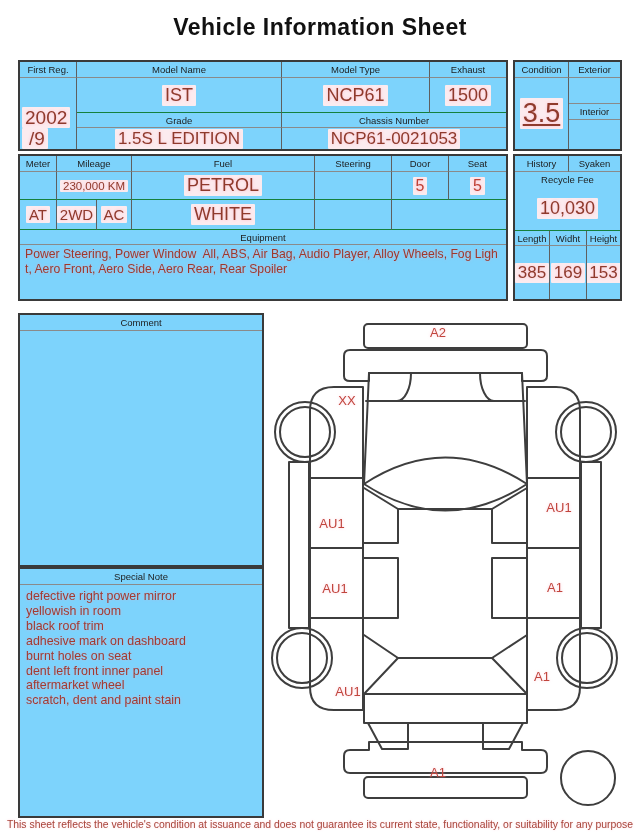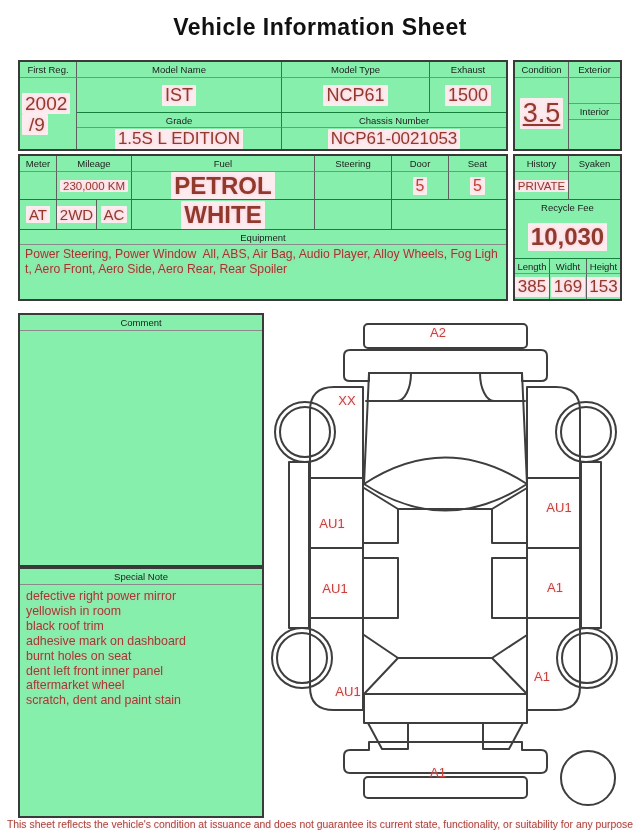--- a/index.html
+++ b/index.html
@@ -11,39 +11,39 @@
     color:#1a1a1a;
   }
   #sheet { position:absolute; inset:0; }
 
   .title {
     position:absolute; left:0; right:0; top:14px;
     text-align:center; font-size:23px; font-weight:600;
     letter-spacing:0.5px; color:#111;
   }
 
-  .box { position:absolute; border:2px solid #3a3a3a; background:#86efac; }
+  .box { position:absolute; border:2px solid #3a3a3a; background:#7dd3fc; }
 
   .grid { display:grid; width:100%; height:100%; }
   .cell { display:flex; align-items:center; justify-content:center; overflow:hidden; }
   .hdr  { font-size:9.5px; color:#1c1c1c; }
   .val  { color:#8f3a2c; }
   .vr   { border-right:1px solid #5f5f5f; }
   .hb   { border-bottom:1px solid #8a8a8a; }
   .rb   { border-bottom:1px solid #15803d; }
 
   .pk {
     background:#fcebef;
     padding:0 3px; border-radius:1px;
     text-shadow:0 0 3px rgba(255,165,185,.65);
     white-space:nowrap;
   }
   .v11{font-size:11.5px;} .v15{font-size:15px;}
   .v16{font-size:16px;} .v17{font-size:17px;} .v18{font-size:18px;}
-  .v19{font-size:19px;} .v21{font-size:24px;font-weight:bold;} .v27{font-size:27px;text-decoration:underline;}
+  .v19{font-size:19px;} .v21{font-size:18px;} .v27{font-size:27px;text-decoration:underline;}
   .brightred{color:#bf4034;}
 
   .row { display:grid;text-align:center; }
 
   
   .colsA { grid-template-columns:37px 75px 183px 77px 57px 1fr; }
   .colsB { grid-template-columns:37px 40px 35px 183px 77px 1fr; }
   .colsH { grid-template-columns:54px 1fr; }
   .colsL { grid-template-columns:35px 37px 1fr; }
 
@@ -91,21 +91,21 @@
 
   <div class="title">Vehicle Information Sheet</div>
 
   <div class="box" style="left:18px; top:60px; width:490px; height:91px;">
     <div class="grid" style="grid-template-columns:57px 205px 148px 1fr; grid-template-rows:16px 35px 15px 1fr;">
       <div class="cell hdr hb vr">First Reg.</div>
       <div class="cell hdr hb vr">Model Name</div>
       <div class="cell hdr hb vr">Model Type</div>
       <div class="cell hdr hb">Exhaust</div>
 
-      <div class="cell val v19 vr firstreg" style="grid-row:2/5; grid-column:1;">
+      <div class="cell val v19 vr firstreg" style="grid-row:2/5; grid-column:1;justify-content:flex-end;">
         <span class="ln pk">2002</span>
         <span class="ln ln2 pk">/9</span>
       </div>
       <div class="cell val v18 rb vr">
           <span class="pk">IST</span>
         </div>
       <div class="cell val v18 rb vr">
           <span class="pk">NCP61</span>
         </div>
       <div class="cell val v18 rb">
@@ -179,26 +179,20 @@
       <div class="cell val rb"></div>
     </div>
     <div class="eq-hdr hdr hb">Equipment</div>
     <div class="eq-text">Power Steering, Power Window  All, ABS, Air Bag, Audio Player, Alloy Wheels, Fog Light, Aero Front, Aero Side, Aero Rear, Rear Spoiler</div>
   </div>
 
   <div class="box" style="left:513px; top:154px; width:109px; height:147px; display:flex; flex-direction:column;">
     <div class="row colsH" style="height:16px;">
       <div class="cell hdr hb vr">History</div>
       <div class="cell hdr hb">Syaken</div>
-    </div>
-    <div class="row colsH" style="height:28px;">
-      <div class="cell val v11 rb vr">
-          <span class="pk">PRIVATE</span>
-        </div>
-      <div class="cell val rb"></div>
     </div>
     <div class="cell hdr" style="height:15px;">Recycle Fee</div>
     <div class="cell val v21 rb" style="height:44px;">
         <span class="pk">10,030</span>
       </div>
     <div class="row colsL" style="height:15px;">
       <div class="cell hdr hb vr">Length</div>
       <div class="cell hdr hb vr">Widht</div>
       <div class="cell hdr hb">Height</div>
     </div>

